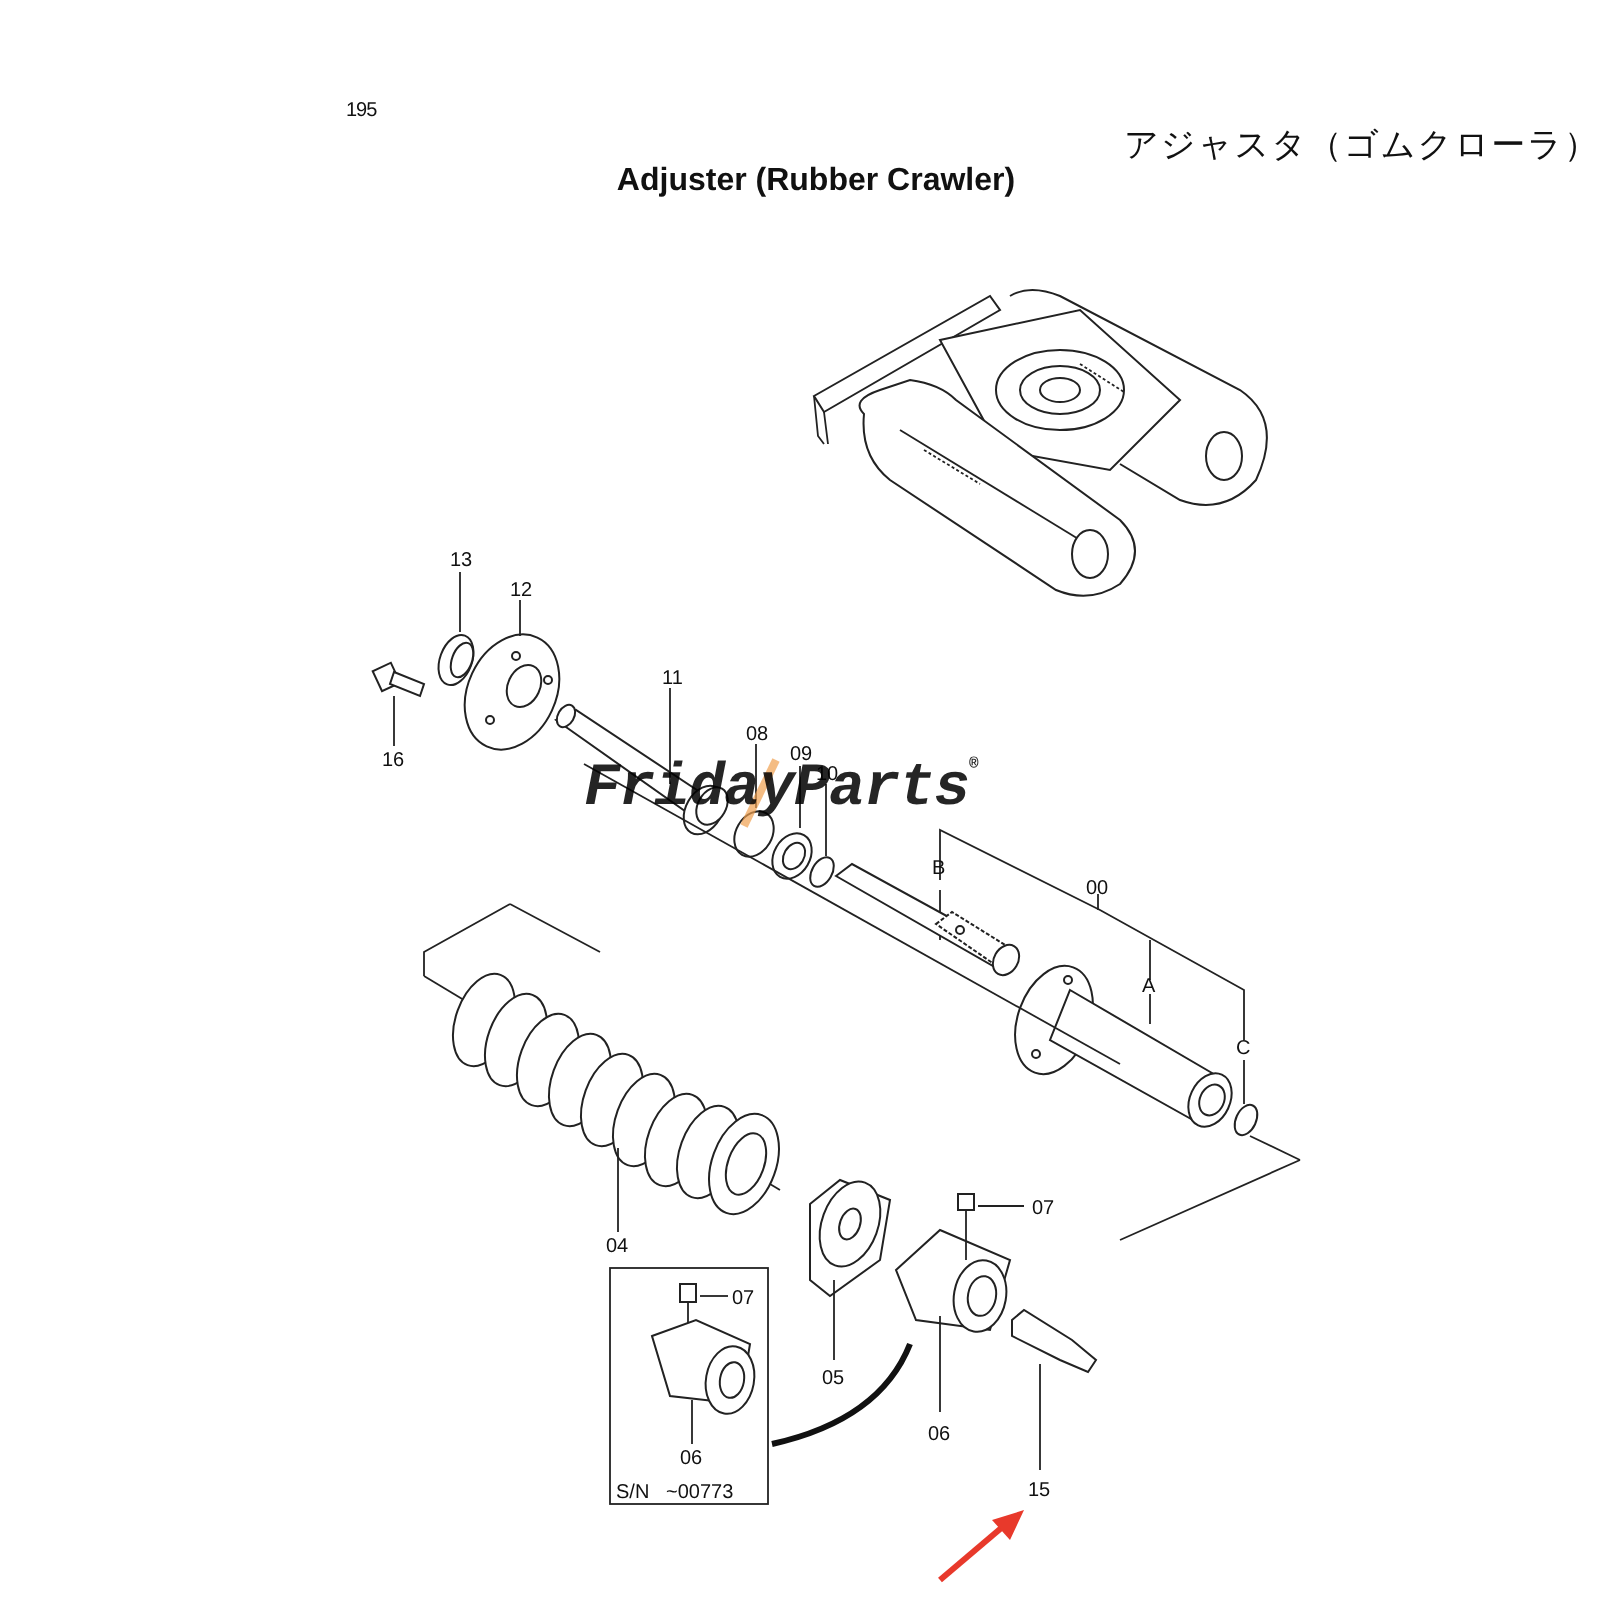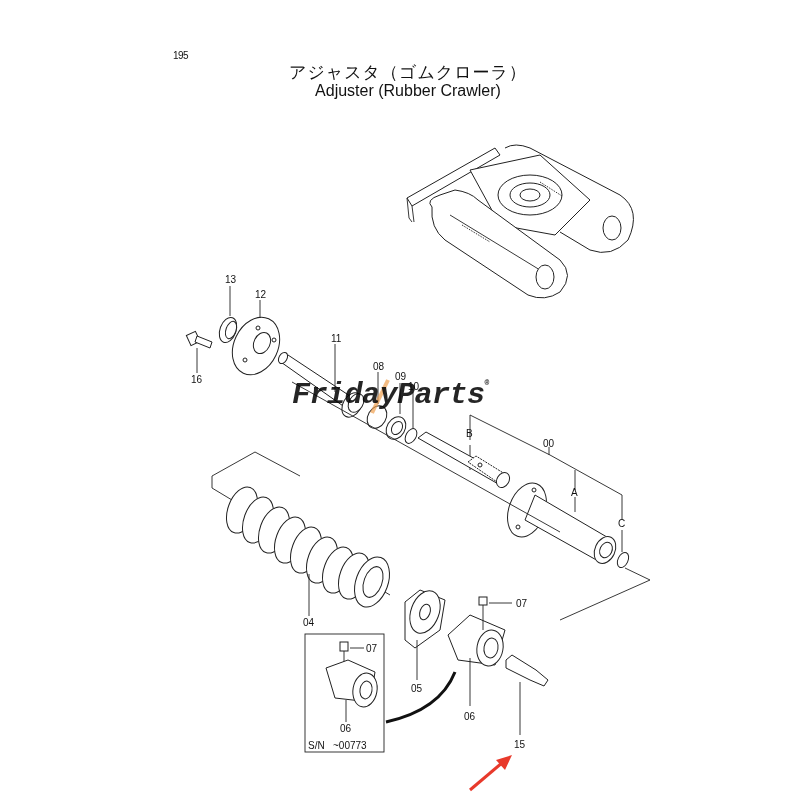--- a/index.html
+++ b/index.html
@@ -1,19 +1,19 @@
 <!DOCTYPE html>
 <html><head>
 <meta charset="utf-8">
 <style>
   html, body { margin:0; padding:0; background:#ffffff; }
   body { width:800px; height:800px; position:relative; overflow:hidden; font-family:"Liberation Sans", sans-serif; color:#111; }
   .page-number { position:absolute; left:173px; top:50px; font-size:10px; font-family:Liberation Sans, sans-serif; letter-spacing:-0.5px; }
-  .title-jp { position:absolute; left:0; width:800px; top:61px; text-align:center; font-size:17px; padding-left:16px; box-sizing:border-box; letter-spacing:1px; }
-  .title-en { position:absolute; left:0; width:800px; top:82px; text-align:center; font-size:16px; padding-left:16px; box-sizing:border-box; }
+  .title-jp { position:absolute; left:0; width:800px; top:61px; text-align:right; font-size:17px; padding-left:16px; box-sizing:border-box; letter-spacing:1px; }
+  .title-en { position:absolute; left:0; width:800px; top:82px; text-align:center; font-size:16px; padding-left:16px; box-sizing:border-box;font-weight:bold; }
   svg.diagram { position:absolute; left:0; top:0; }
   .lbl { font-family:"Liberation Sans", sans-serif; font-size:10px; fill:#111; }
   .ln { stroke:#222; stroke-width:0.9; fill:none; }
   .part { stroke:#222; stroke-width:1; fill:#fff; }
   .wm { position:absolute; left:292px; top:378px; font-family:Liberation Mono, monospace; font-weight:bold; font-style:italic; font-size:30px; color:#000000; opacity:0.85; letter-spacing:-0.5px; }
   .wm .reg { font-size:8px; vertical-align:top; font-style:normal; }
 </style>
 </head>
 <body>
 

